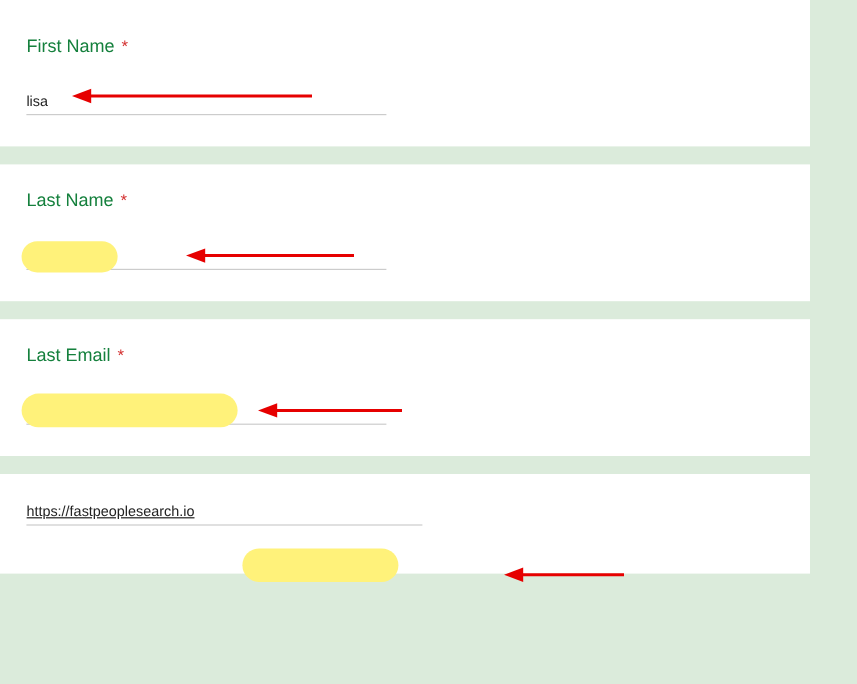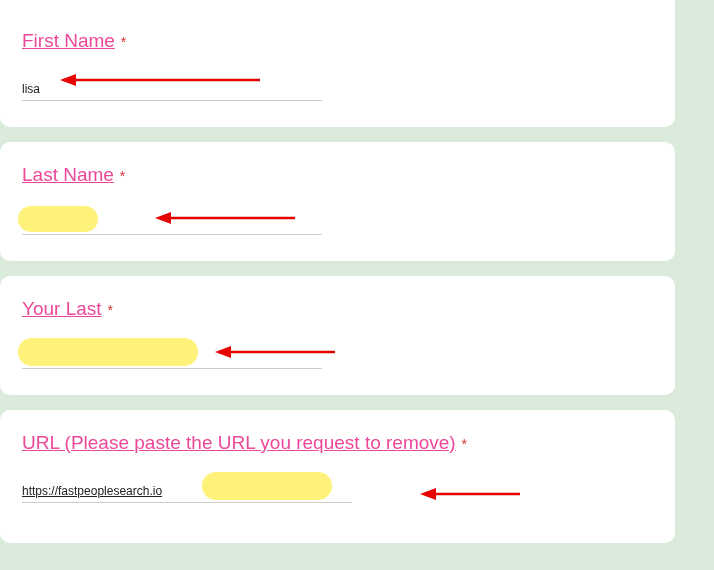--- a/index.html
+++ b/index.html
@@ -12,32 +12,31 @@
     height: 570px;
     overflow: hidden;
     position: relative;
   }
   .form-col {
     width: 675px;
     padding-left: 0;
   }
   .card {
     background: #fff;
-    border-radius: 10px;
+    border-radius: 0;
     margin-bottom: 15px;
     padding: 22px 22px 26px 22px;
     position: relative;
   }
   .card.first { border-top-left-radius: 0; border-top-right-radius: 0; padding-top: 30px;}
   .label {
-    font-size: 19px;
-    color: #ec4899;
+    font-size: 15px;
+    color: #15803d;
     margin-bottom: 28px;
     display: inline-block;
-    text-decoration: underline;
   }
   .req { color: #d32f2f; margin-left: 2px; }
   .input-line {
     width: 300px;
     border: none;
     border-bottom: 1px solid #ccc;
     font-size: 12px;
     padding: 2px 0 4px 0;
     outline: none;
     background: transparent;
@@ -81,36 +80,32 @@
     <input class="input-line" type="text" value="" style="">
     <div class="highlight" style="left:18px; top:64px; width:80px; height:26px;"></div>
     <svg class="arrow" style="left:155px; top:66px;" width="140" height="20">
       <line x1="140" y1="10" x2="10" y2="10" stroke="#e60000" stroke-width="2.5"></line>
       <polygon points="0,10 16,4 16,16" fill="#e60000"></polygon>
     </svg>
   </div>
 
   <div class="card">
     <div>
-      <span class="label">Your Last</span>
+      <span class="label">Last Email</span>
       <span class="req">*</span>
     </div>
     <input class="input-line" type="text" value="" style="">
     <div class="highlight" style="left:18px; top:62px; width:180px; height:28px;"></div>
     <svg class="arrow" style="left:215px; top:66px;" width="120" height="20">
       <line x1="120" y1="10" x2="10" y2="10" stroke="#e60000" stroke-width="2.5"></line>
       <polygon points="0,10 16,4 16,16" fill="#e60000"></polygon>
     </svg>
   </div>
 
   <div class="card" style="padding-bottom:40px;">
-    <div>
-      <span class="label">URL (Please paste the URL you request to remove)</span>
-      <span class="req">*</span>
-    </div>
     <input class="input-line" type="text" style="width: 330px; text-decoration: underline;" value="https://fastpeoplesearch.io">
     <div class="highlight" style="left:202px; top:62px; width:130px; height:28px;"></div>
     <svg class="arrow" style="left:420px; top:74px;" width="100" height="20">
       <line x1="100" y1="10" x2="10" y2="10" stroke="#e60000" stroke-width="2.5"></line>
       <polygon points="0,10 16,4 16,16" fill="#e60000"></polygon>
     </svg>
   </div>
 
 </div>
 

